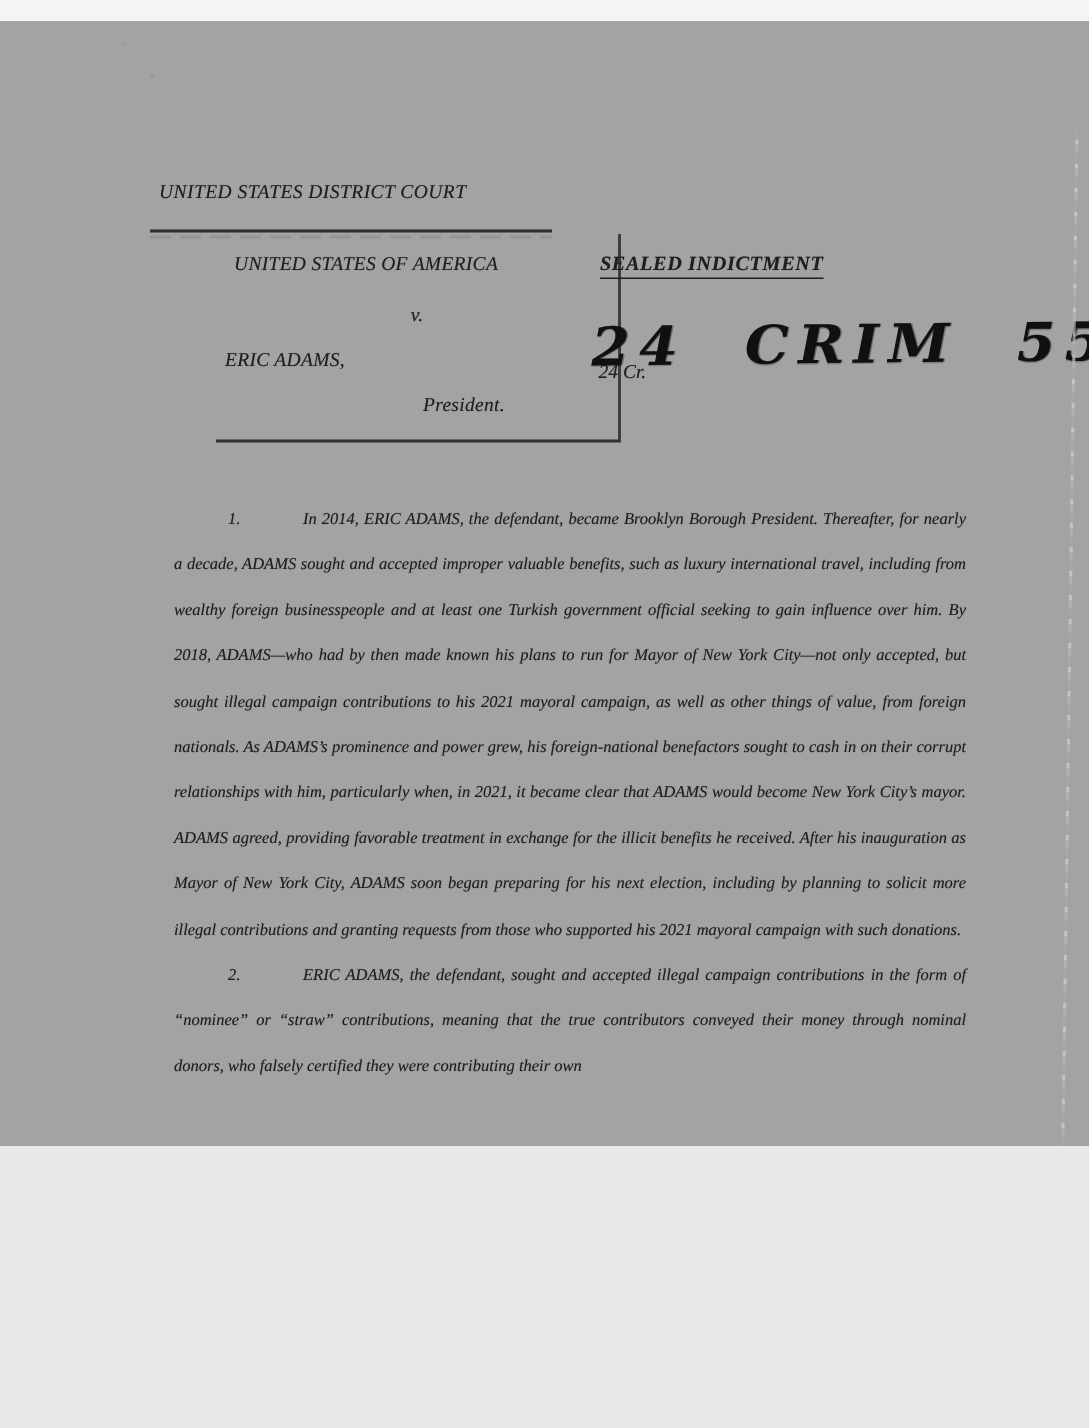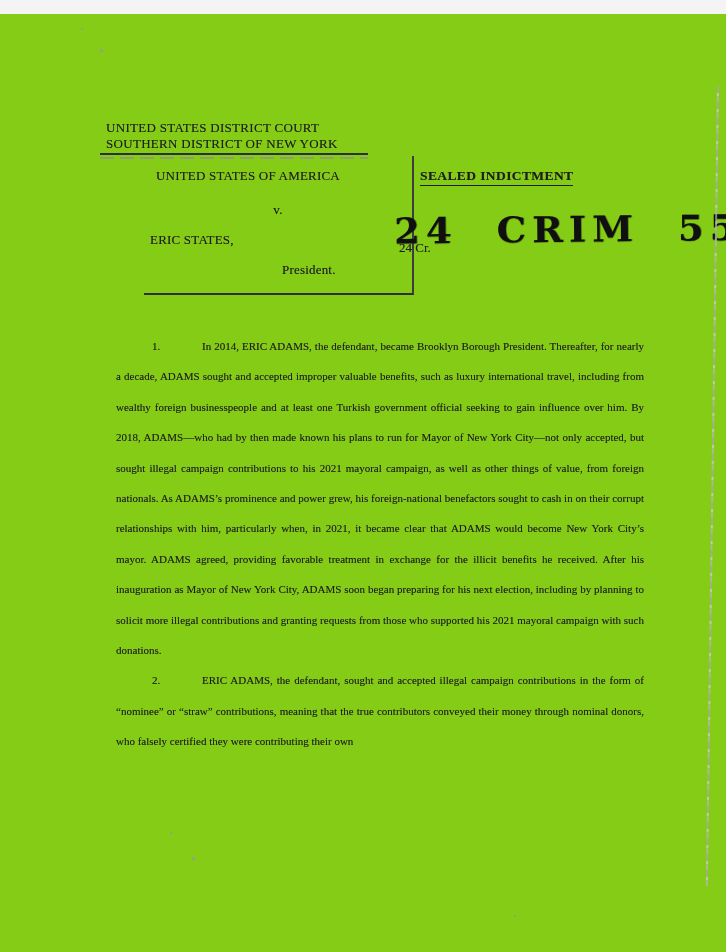--- a/index.html
+++ b/index.html
@@ -1,24 +1,25 @@
 <!DOCTYPE html>
 <html><head>
 <meta charset="utf-8">
 <style>
   html, body { margin: 0; padding: 0; background: #e8e8e8; }
   .page {
     position: relative;
     width: 726px;
-    height: 952px;
+    height: 764px;
     margin: 0 auto;
-    background: #84cc16;
+    background: #a3a3a3;
     font-family: "Liberation Serif", serif;
     color: #1e1e1e;
     overflow: hidden;
+    font-style: italic;
   }
   .scan-band {
     position: absolute; top: 0; left: 0; width: 726px; height: 14px;
     background: #f4f4f4;
   }
   
   .court-header {
     position: absolute; left: 106px; top: 120px;
     font-size: 13px; line-height: 16px; letter-spacing: 0.3px;
     text-shadow: 0 0 0.5px rgba(30,30,30,0.45);
@@ -44,21 +45,20 @@
   .plaintiff   { position: absolute; left: 12px;  top: 12px; }
   .versus      { position: absolute; left: 0; right: 0; top: 46px; text-align: center; }
   .defendant   { position: absolute; left: 6px;   top: 76px; }
   .defendant-label { position: absolute; left: 138px; top: 106px; }
   
   .sealed-title {
     position: absolute; left: 400px; top: 168px;
     font-size: 13.5px; font-weight: bold; letter-spacing: 0.4px;
     border-bottom: 1.7px solid #1e1e1e; padding-bottom: 1px;
     text-shadow: 0 0 0.5px rgba(30,30,30,0.5);
-    margin-left: 20px;
   }
   .case-number {
     position: absolute; left: 399px; top: 200px;
     font-size: 13px;
     text-shadow: 0 0 0.5px rgba(30,30,30,0.45);
     margin-top: 40px;
   }
   .crim-stamp {
     position: absolute; left: 394px; top: 210px; width: 260px;
     font-family: "DejaVu Serif", serif;
@@ -100,29 +100,28 @@
 </style>
 </head>
 <body>
 
 <div class="page">
 
   <div class="scan-band"></div>
 
   <div class="court-header">
     <div>UNITED STATES DISTRICT COURT</div>
-    <div>SOUTHERN DISTRICT OF NEW YORK</div>
   </div>
   <div class="header-rule"></div>
   <div class="header-rule-dashed"></div>
 
   <div class="caption-box">
     <div class="plaintiff">UNITED STATES OF AMERICA</div>
     <div class="versus">v.</div>
-    <div class="defendant">ERIC STATES,</div>
+    <div class="defendant">ERIC ADAMS,</div>
     <div class="defendant-label">President.</div>
   </div>
 
   <div class="sealed-title">SEALED INDICTMENT</div>
   <div class="case-number">24 Cr.</div>
   <div class="crim-stamp">24 CRIM 556</div>
 
 
   <div class="body-text">
     <p><span class="para-num">1.</span><span>In 2014, ERIC ADAMS, the defendant, became Brooklyn Borough President.  Thereafter, for nearly a decade, ADAMS sought and accepted improper valuable benefits, such as luxury international travel, including from wealthy foreign businesspeople and at least one Turkish government official seeking to gain influence over him.  By 2018, ADAMS—who had by then made known his plans to run for Mayor of New York City—not only accepted, but sought illegal campaign contributions to his 2021 mayoral campaign, as well as other things of value, from foreign nationals.  As ADAMS’s prominence and power grew, his foreign-national benefactors sought to cash in on their corrupt relationships with him, particularly when, in 2021, it became clear that ADAMS would become New York City’s mayor.  ADAMS agreed, providing favorable treatment in exchange for the illicit benefits he received.  After his inauguration as Mayor of New York City, ADAMS soon began preparing for his next election, including by planning to solicit more illegal contributions and granting requests from those who supported his 2021 mayoral campaign with such donations.</span></p>

